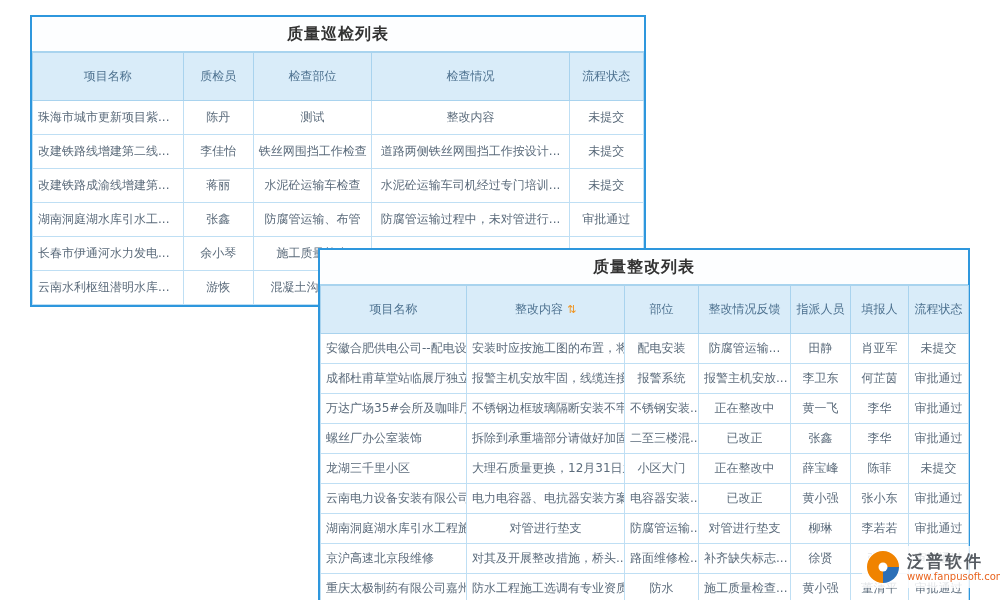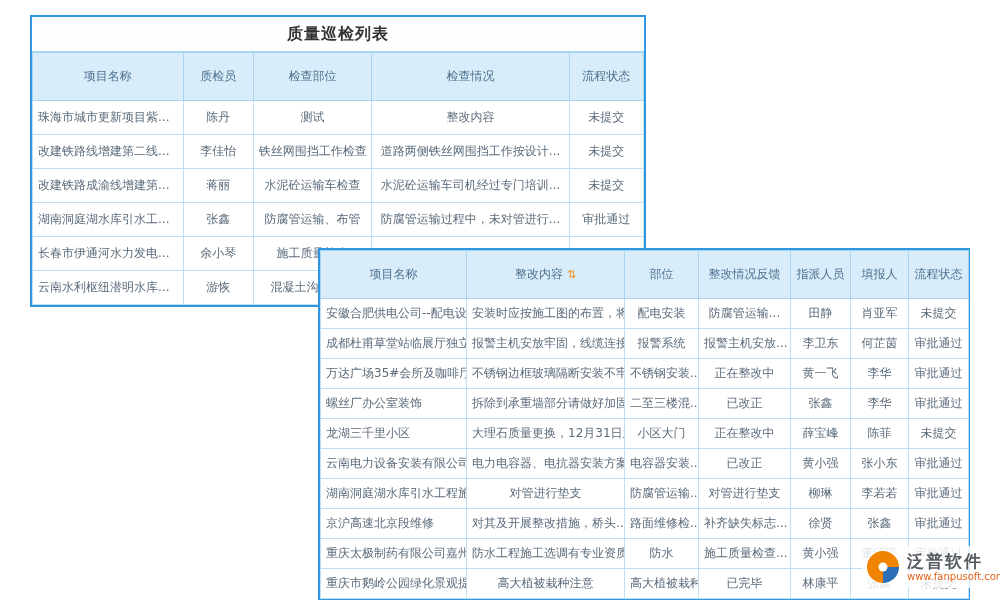--- a/index.html
+++ b/index.html
@@ -153,20 +153,21 @@
           <td class="ta-c c-orange">游恢</td>
           <td class="ta-l c-gray">混凝土沟渠工程</td>
           <td class="ta-l c-gray"></td>
           <td class="ta-c c-gray"></td>
         </tr>
       </tbody>
   </table>
 </div>
 
 <div class="panel" id="rectify-panel">
+  <div class="panel-title">质量整改列表</div>
   <table class="grid">
     <colgroup>
       <col style="width:146px">
         <col style="width:158px">
         <col style="width:74px">
         <col style="width:92px">
         <col style="width:60px">
         <col style="width:58px">
         <col style="width:60px">
     </colgroup>

